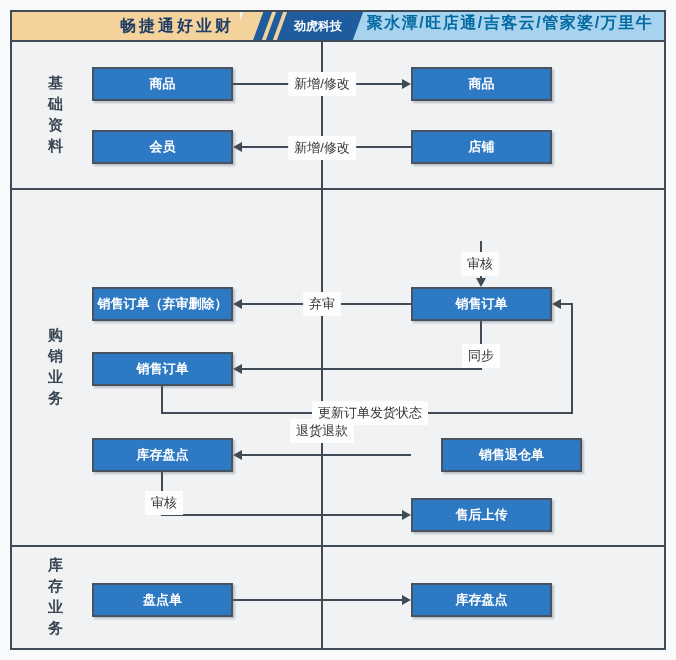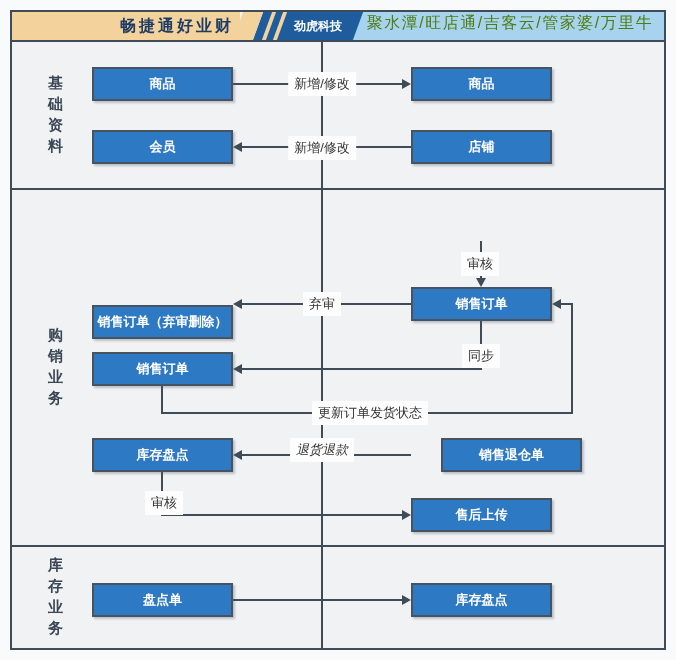--- a/index.html
+++ b/index.html
@@ -16,21 +16,21 @@
   .hdr-light{position:absolute;left:333px;top:0;width:319px;height:28px;background:var(--header-light-blue);z-index:1;}
   .hdr-bluepar{position:absolute;left:246px;top:0;width:100px;height:28px;background:var(--header-dark-blue);transform:skewX(-20deg);z-index:2;}
   .hdr-tan{position:absolute;left:0;top:0;width:228px;height:28px;background:var(--header-tan);z-index:3;}
   .hdr-tanend{position:absolute;left:226px;top:0;width:20px;height:28px;background:var(--header-tan);transform:skewX(-20deg);z-index:3;}
   .hdr-stripe{position:absolute;top:0;width:4px;height:28px;background:var(--header-tan);transform:skewX(-20deg);z-index:4;}
   .hdr-text-tan{position:absolute;left:0;top:0;width:240px;height:28px;padding-left:90px;display:flex;align-items:center;justify-content:center;
     font-size:16px;font-weight:bold;letter-spacing:3px;color:#1d3c66;z-index:5;}
   .hdr-text-vendor{position:absolute;left:270px;top:0;width:72px;height:28px;display:flex;align-items:center;justify-content:center;
     font-size:12px;font-weight:bold;color:#fff;z-index:5;}
   .hdr-text-platforms{position:absolute;left:344px;top:0;width:308px;height:22px;display:flex;align-items:center;justify-content:center;
-    font-size:16px;font-weight:normal;letter-spacing:1.5px;color:#4d7c0f;z-index:5;white-space:nowrap;}
+    font-size:16px;font-weight:bold;letter-spacing:1.5px;color:#0369a1;z-index:5;white-space:nowrap;}
   
   .h-div{position:absolute;left:0;width:652px;height:2px;background:var(--line);z-index:6;}
   .v-div{position:absolute;left:309px;top:28px;width:2px;height:608px;background:var(--line);z-index:0;}
   
   .side-label{position:absolute;left:36px;width:16px;font-size:15px;font-weight:600;line-height:21px;color:#3b4754;
     word-break:break-all;z-index:2;}
   
   .node{position:absolute;width:141px;height:34px;background:var(--box-blue);border:2px solid var(--box-border);
     color:#fff;font-size:13px;font-weight:bold;display:flex;align-items:center;justify-content:center;
     box-shadow:2px 2px 2px rgba(90,100,115,.35);z-index:5;white-space:nowrap;}
@@ -121,26 +121,26 @@
       <div class="hl" style="left:221px;top:587px;width:169px;"></div>
       <div class="arr arr-r" style="left:390px;top:583px;"></div>
     </div>
 
     <div class="edge-label" style="left:310px;top:72px;">新增/修改</div>
     <div class="edge-label" style="left:310px;top:136px;">新增/修改</div>
     <div class="edge-label" style="left:468px;top:252px;">审核</div>
     <div class="edge-label" style="left:310px;top:292px;">弃审</div>
     <div class="edge-label" style="left:469px;top:344px;">同步</div>
     <div class="edge-label" style="left:358px;top:401px;">更新订单发货状态</div>
-    <div class="edge-label" style="left:310px;top:438px;font-style:italic;">退货退款</div>
+    <div class="edge-label" style="left:310px;top:419px;">退货退款</div>
     <div class="edge-label" style="left:152px;top:491px;">审核</div>
 
     <div class="node" style="left:80px;top:55px;">商品</div>
     <div class="node" style="left:80px;top:118px;">会员</div>
-    <div class="node" style="left:80px;top:293px;">销售订单（弃审删除）</div>
+    <div class="node" style="left:80px;top:275px;">销售订单（弃审删除）</div>
     <div class="node" style="left:80px;top:340px;">销售订单</div>
     <div class="node" style="left:80px;top:426px;">库存盘点</div>
     <div class="node" style="left:80px;top:571px;">盘点单</div>
 
     <div class="node" style="left:399px;top:55px;">商品</div>
     <div class="node" style="left:399px;top:118px;">店铺</div>
     <div class="node" style="left:399px;top:275px;">销售订单</div>
     <div class="node" style="left:381px;top:426px;margin-left:48px;">销售退仓单</div>
     <div class="node" style="left:399px;top:486px;">售后上传</div>
     <div class="node" style="left:399px;top:571px;">库存盘点</div>

